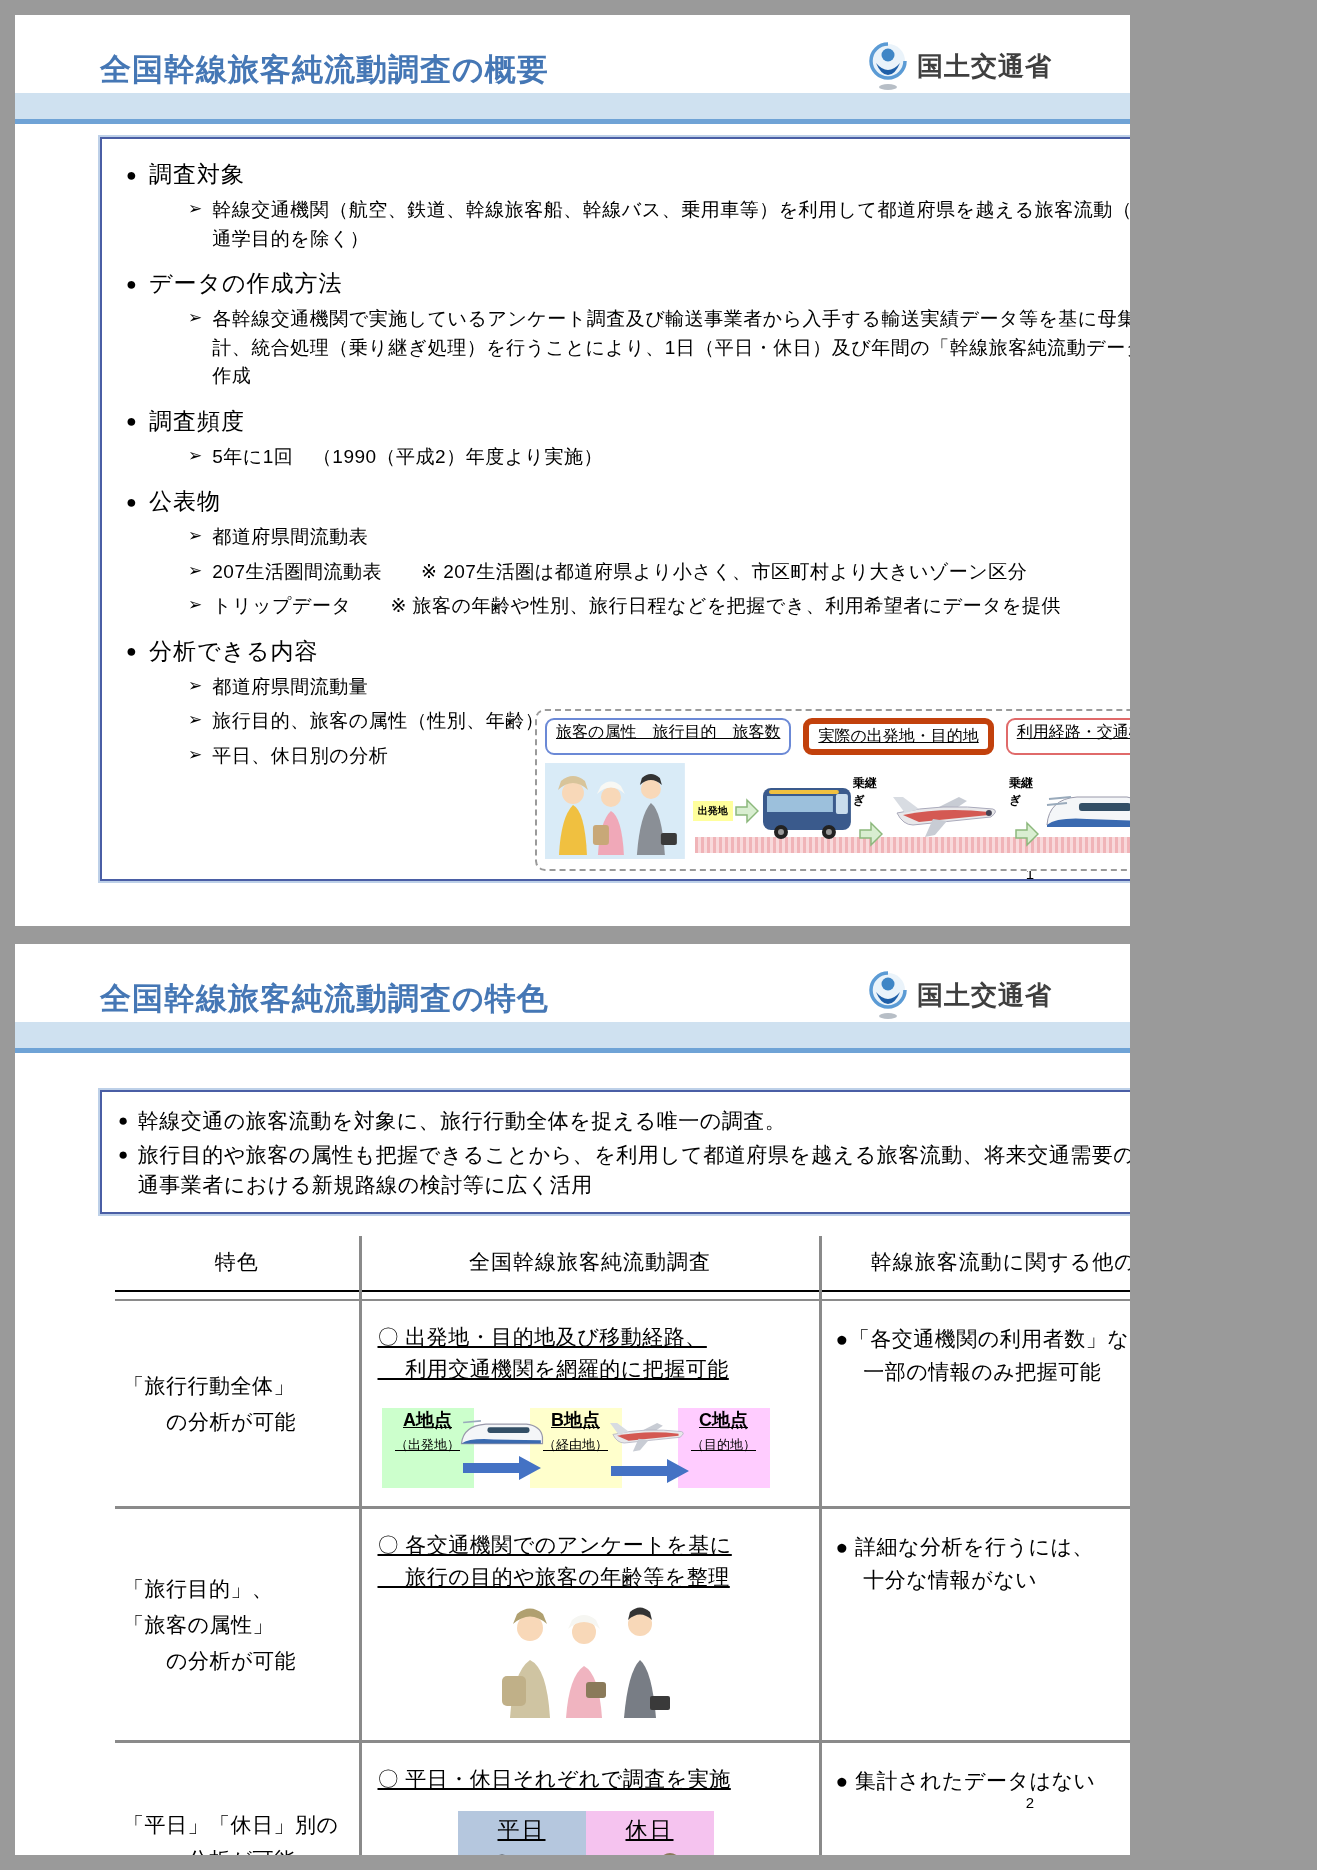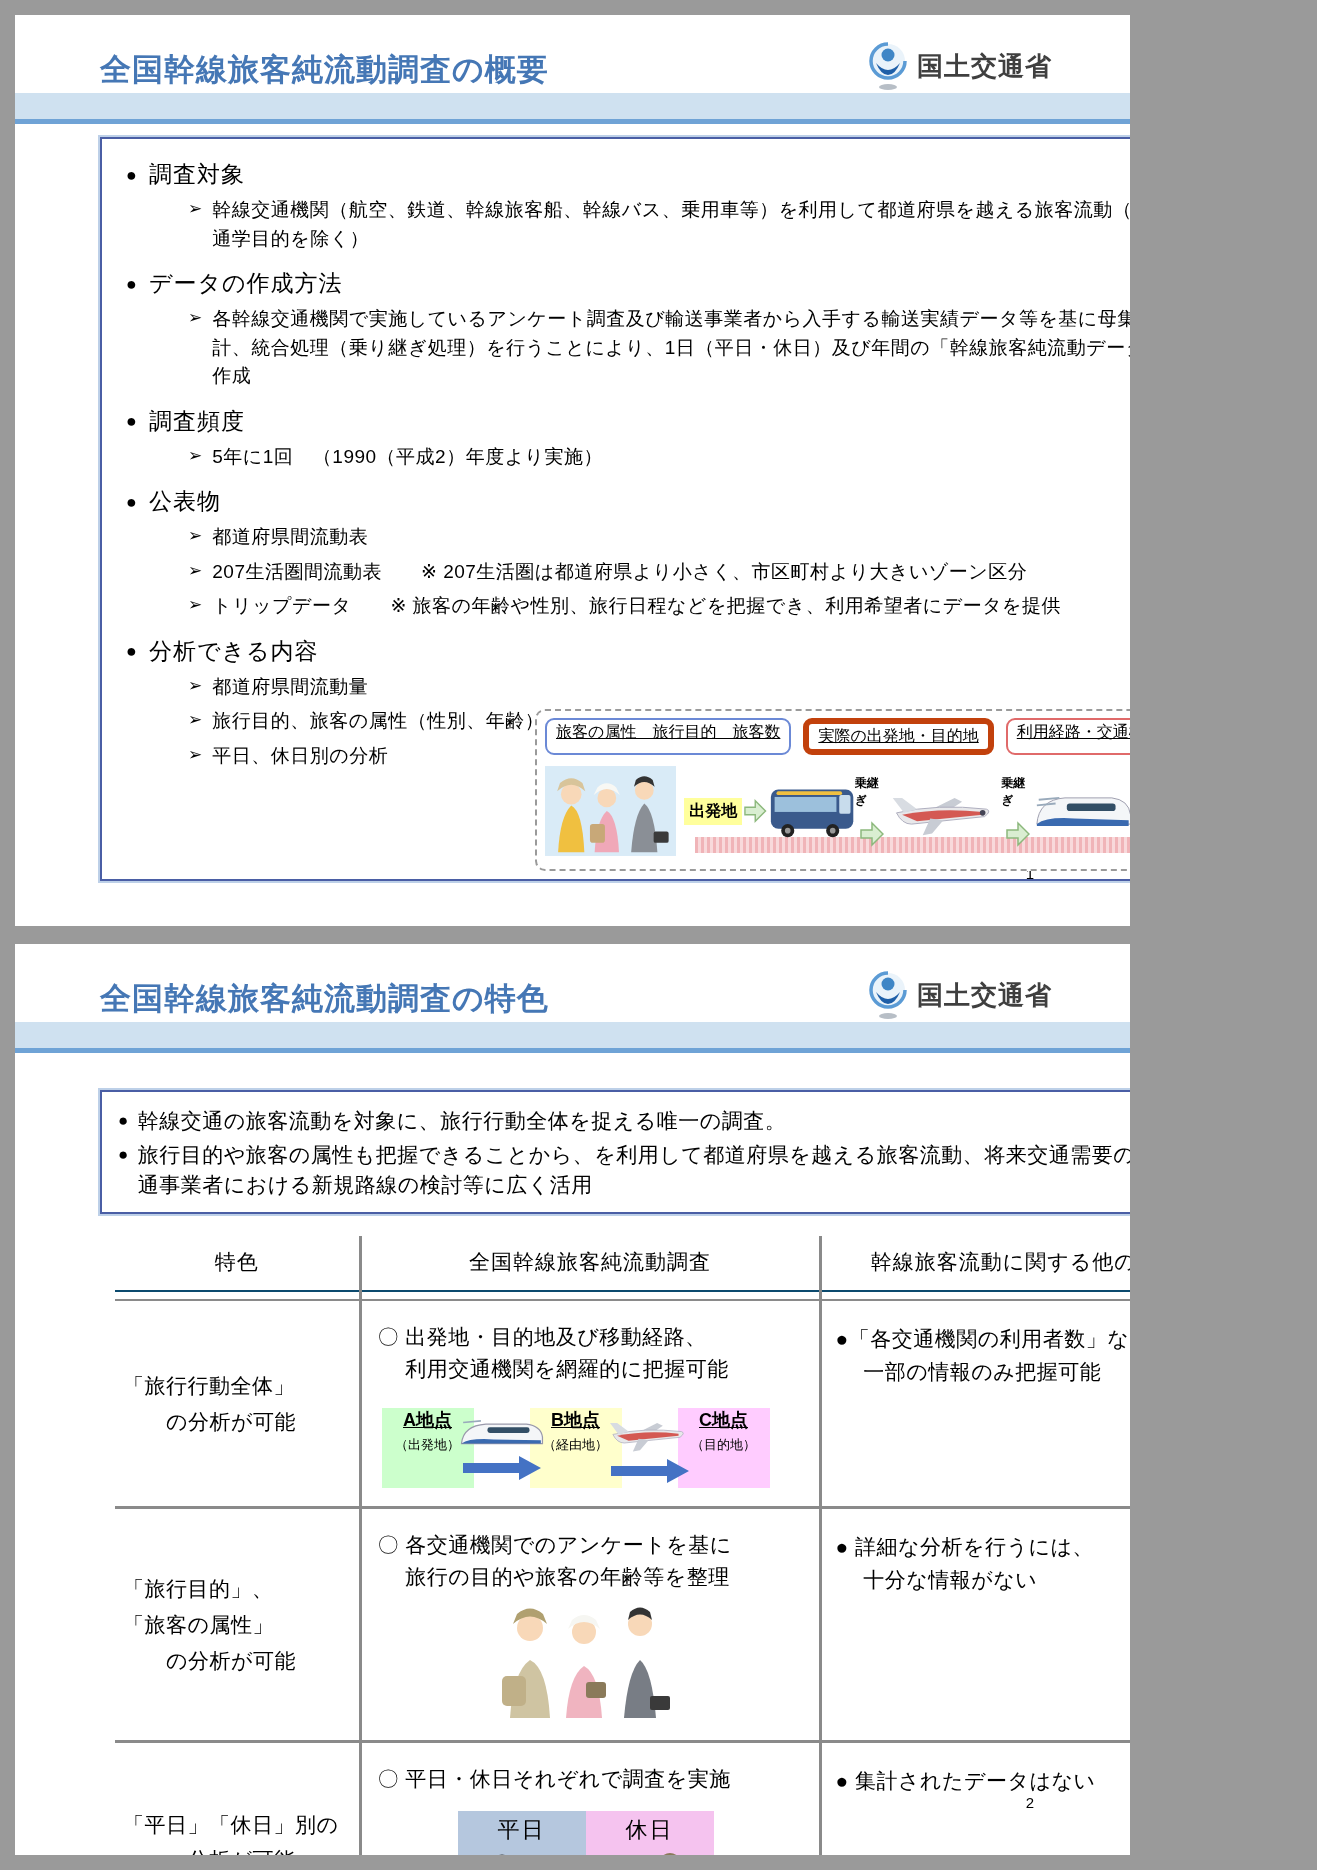--- a/index.html
+++ b/index.html
@@ -66,21 +66,21 @@
   }
   .tag-blue{border:2px solid #6b89d6;}
   .tag-gold{border:6px solid #c2410c;}
   .tag-red{border:2px solid #e06a6a;}
   .flow-row{position:relative;display:flex;align-items:center;margin-top:6px;height:100px;}
   .pink-band{
     position:absolute;left:150px;right:6px;bottom:8px;height:16px;z-index:0;
     background:repeating-linear-gradient(90deg,#f0b4b8 0 3px,#f8d9db 3px 6px);
   }
   .place-label{
-    position:relative;z-index:2;font-size:16px;font-weight:bold;
+    position:relative;z-index:2;font-size:10px;font-weight:bold;
     background:#ffff9c;padding:3px 5px;white-space:nowrap;
   }
   .flow-row svg{position:relative;z-index:1;}
   .garrow{margin:0 2px;}
   .tcol{display:flex;flex-direction:column;align-items:center;z-index:1;}
   .tcol .tlabel{font-size:12px;font-weight:bold;margin-bottom:12px;}
 
   
   .intro-box{
     margin:36px 57px 0 85px;width:1143px;box-sizing:border-box;
@@ -93,30 +93,30 @@
 
   table.feature-table{
     margin:22px 0 0 100px;width:1115px;
     border-collapse:collapse;table-layout:fixed;
   }
   .feature-table col.c1{width:245px;}
   .feature-table col.c2{width:460px;}
   .feature-table col.c3{width:410px;}
   .feature-table th{
     font-size:21px;font-weight:normal;letter-spacing:1px;
-    padding:12px 2px 14px 2px;border-bottom:2px solid #0c4a6e;
+    padding:12px 2px 14px 2px;border-bottom:2px solid #000000;
   }
   .feature-table .vline{border-left:3px solid #8a8a8a;}
   .feature-table tr.spacer td{height:7px;padding:0;border-bottom:2px solid #8a8a8a;}
   .feature-table tr.datarow + tr.datarow td{border-top:3px solid #8a8a8a;}
   td.feat{
     vertical-align:middle;font-size:21px;line-height:1.7;
     white-space:pre-line;padding:6px 2px 6px 8px;letter-spacing:0.5px;
   }
-  td.survey{vertical-align:top;padding:20px 6px 14px 16px;}
+  td.survey{vertical-align:top;padding:20px 6px 14px 16px;text-decoration:underline;}
   td.other{
     vertical-align:top;font-size:21px;line-height:1.55;
     white-space:pre-line;padding:22px 2px 10px 14px;letter-spacing:0.5px;
   }
   .survey-text{font-size:21px;line-height:1.5;white-space:pre-line;letter-spacing:0.5px;}
 
   
   .abc{display:flex;align-items:center;margin:24px 0 4px 4px;}
   .pt{
     width:92px;height:80px;display:flex;flex-direction:column;

